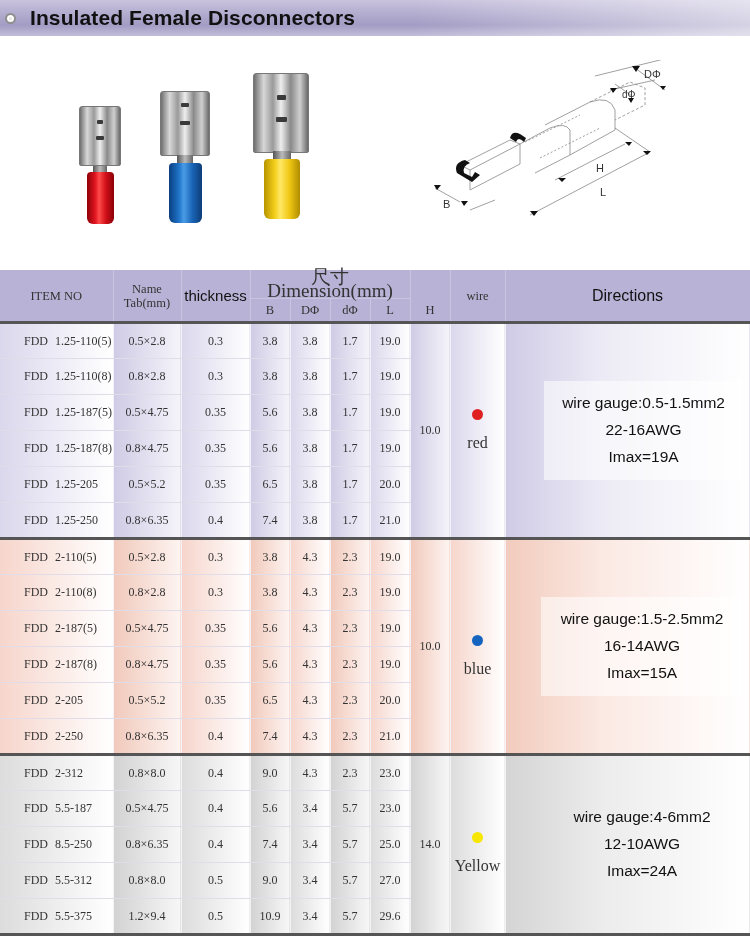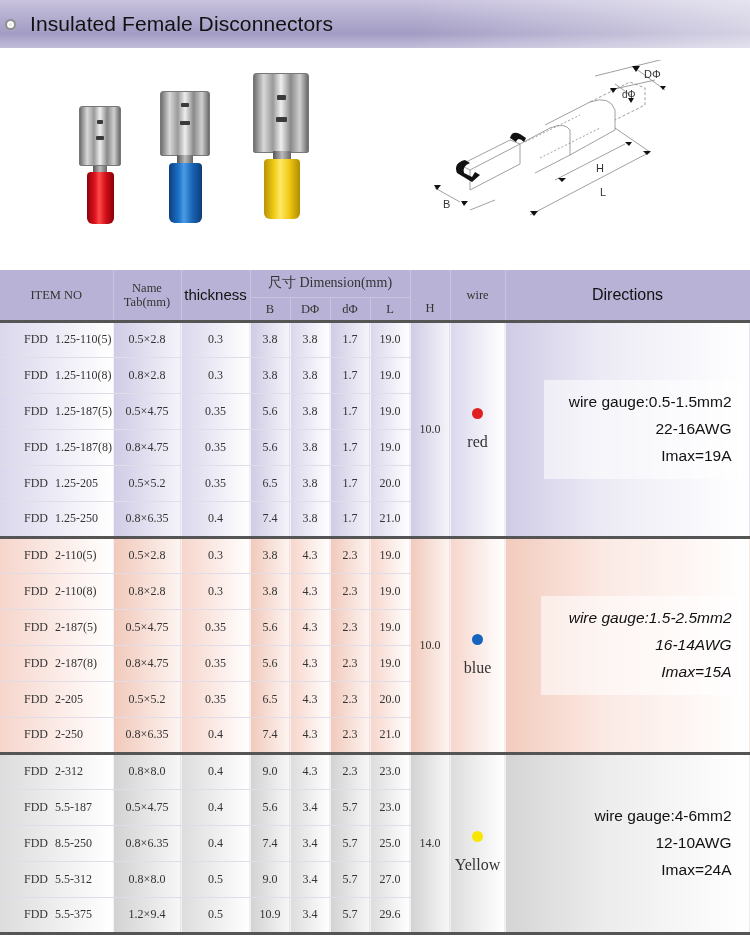--- a/index.html
+++ b/index.html
@@ -1,23 +1,23 @@
 <!DOCTYPE html>
 <html><head>
 <meta charset="utf-8">
 <style>
   * { box-sizing: border-box; margin: 0; padding: 0; }
   html, body { width: 750px; height: 937px; background: #ffffff; overflow: hidden; }
   body { font-family: "Liberation Serif", serif; color: #222; position: relative; }
 
   
   .banner {
-    position: absolute; left: 0; top: 0; width: 750px; height: 48px;
+    position: absolute; left: 0; top: 0; width: 750px; height: 36px;
     background: linear-gradient(to bottom, #c9c3de 0%, #b4aed0 35%, #a39cc4 70%, #c2bdd9 100%);
-    display: flex; align-items: center;
+    display: flex; align-items: center; font-weight: bold;
   }
   .banner::after {
     content: ""; position: absolute; left: 0; right: 0; top: 0; bottom: 0;
     background: linear-gradient(to right, rgba(255,255,255,0) 0%, rgba(255,255,255,0) 55%, rgba(255,255,255,0.55) 100%);
     pointer-events: none;
   }
   .banner .bullet {
     width: 11px; height: 11px; border-radius: 50%;
     border: 2px solid #8f8f8f; background: #e6e6e6;
     margin-left: 5px; margin-right: 14px; position: relative; z-index: 1;
@@ -82,21 +82,21 @@
   .g3 td.alt { background: linear-gradient(to right, #d2d2d2 0%, #f7f7f7 100%); }
 
   td.merged { vertical-align: middle; }
   .colorcell { display: flex; flex-direction: column; align-items: center; }
   .dot { width: 11px; height: 11px; border-radius: 50%; margin-bottom: 14px; }
   .colorname { font-size: 16px; }
 
   .dir-box {
     margin-left: 38px; margin-right: 8px; padding: 8px 10px 10px 12px;
     font-family: "Liberation Sans", sans-serif; font-size: 15.5px; color: #111;
-    line-height: 27px; text-align: right;
+    line-height: 27px; text-align: center;
     background: rgba(255,255,255,0.55);
   }
   .g1 td.dir { background: linear-gradient(to right, #cfcbe6 0%, #ecebf5 40%, #ffffff 100%); }
   .g2 td.dir { background: linear-gradient(to right, #f2cbbd 0%, #fbe9e3 40%, #ffffff 100%); }
   .g3 td.dir { background: linear-gradient(to right, #d4d4d4 0%, #ececec 40%, #ffffff 100%); }
 </style>
 </head>
 <body>
 
 <div class="banner">
@@ -191,21 +191,21 @@
     <col style="width:245px">
   </colgroup>
   <thead>
     <tr class="top">
       <th rowspan="2"><span>ITEM NO</span></th>
       <th rowspan="2">
         <div>Name</div>
         <div>Tab(mm)</div>
       </th>
       <th rowspan="2" class="sans"><span>thickness</span></th>
-      <th colspan="4" style="font-size:14px;"><span>尺寸 Dimension(mm)</span></th>
+      <th colspan="4" style="font-size:19px;"><span>尺寸 Dimension(mm)</span></th>
       <th rowspan="1" style="border-bottom:none;"></th>
       <th rowspan="2"><span>wire</span></th>
       <th rowspan="2" class="dirh"><span>Directions</span></th>
     </tr>
     <tr class="bottom">
       <th><span>B</span></th>
       <th><span>DΦ</span></th>
       <th><span>dΦ</span></th>
       <th><span>L</span></th>
       <th><span>H</span></th>
@@ -293,21 +293,21 @@
       <td class="alt">2.3</td>
       <td>19.0</td>
       <td rowspan="6" class="merged alt">10.0</td>
       <td rowspan="6" class="merged">
         <div class="colorcell" style="margin-top:20px;">
           <span class="dot" style="background:#1565c0;"></span>
           <span class="colorname">blue</span>
         </div>
       </td>
       <td rowspan="6" class="merged dir">
-        <div class="dir-box" style="margin-left:35px;font-style:italic;">
+        <div class="dir-box" style="margin-left:35px;">
           <div>wire gauge:1.5-2.5mm2</div>
           <div>16-14AWG</div>
           <div>Imax=15A</div>
         </div>
       </td>
     </tr>
     <tr>
       <td class="item">FDD   2-110(8)</td>
       <td class="alt">0.8×2.8</td>
       <td>0.3</td>

